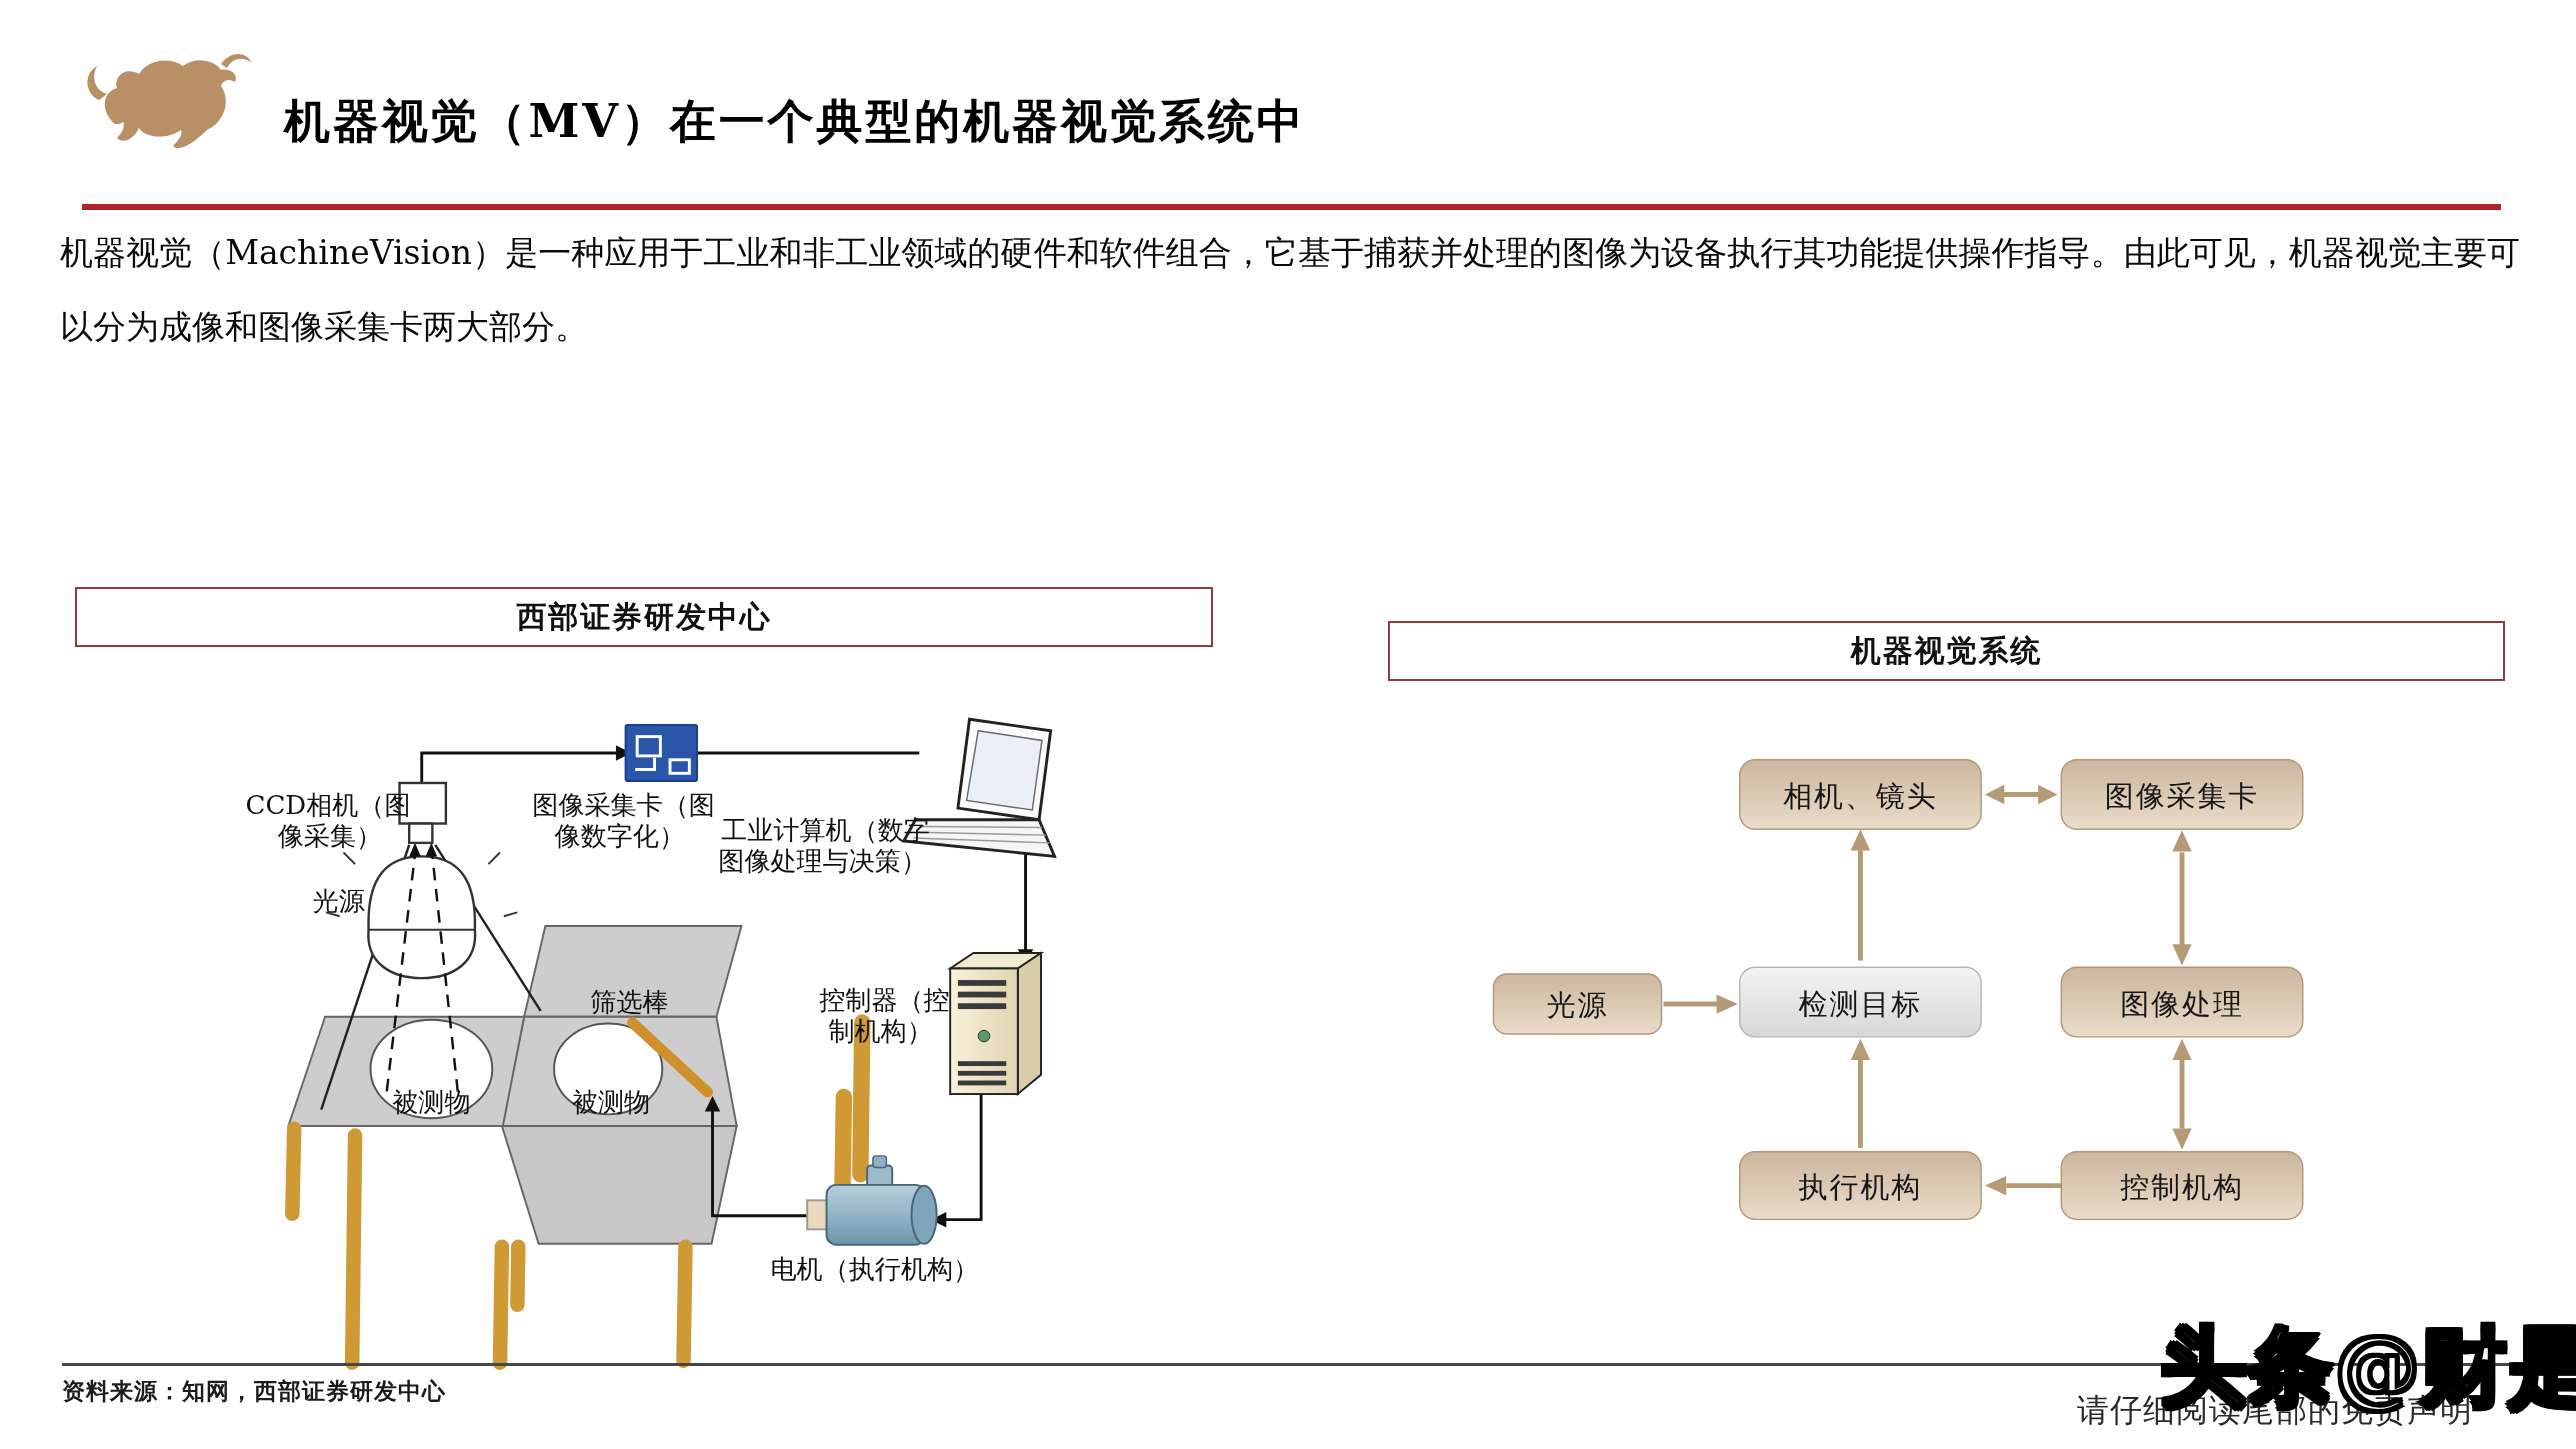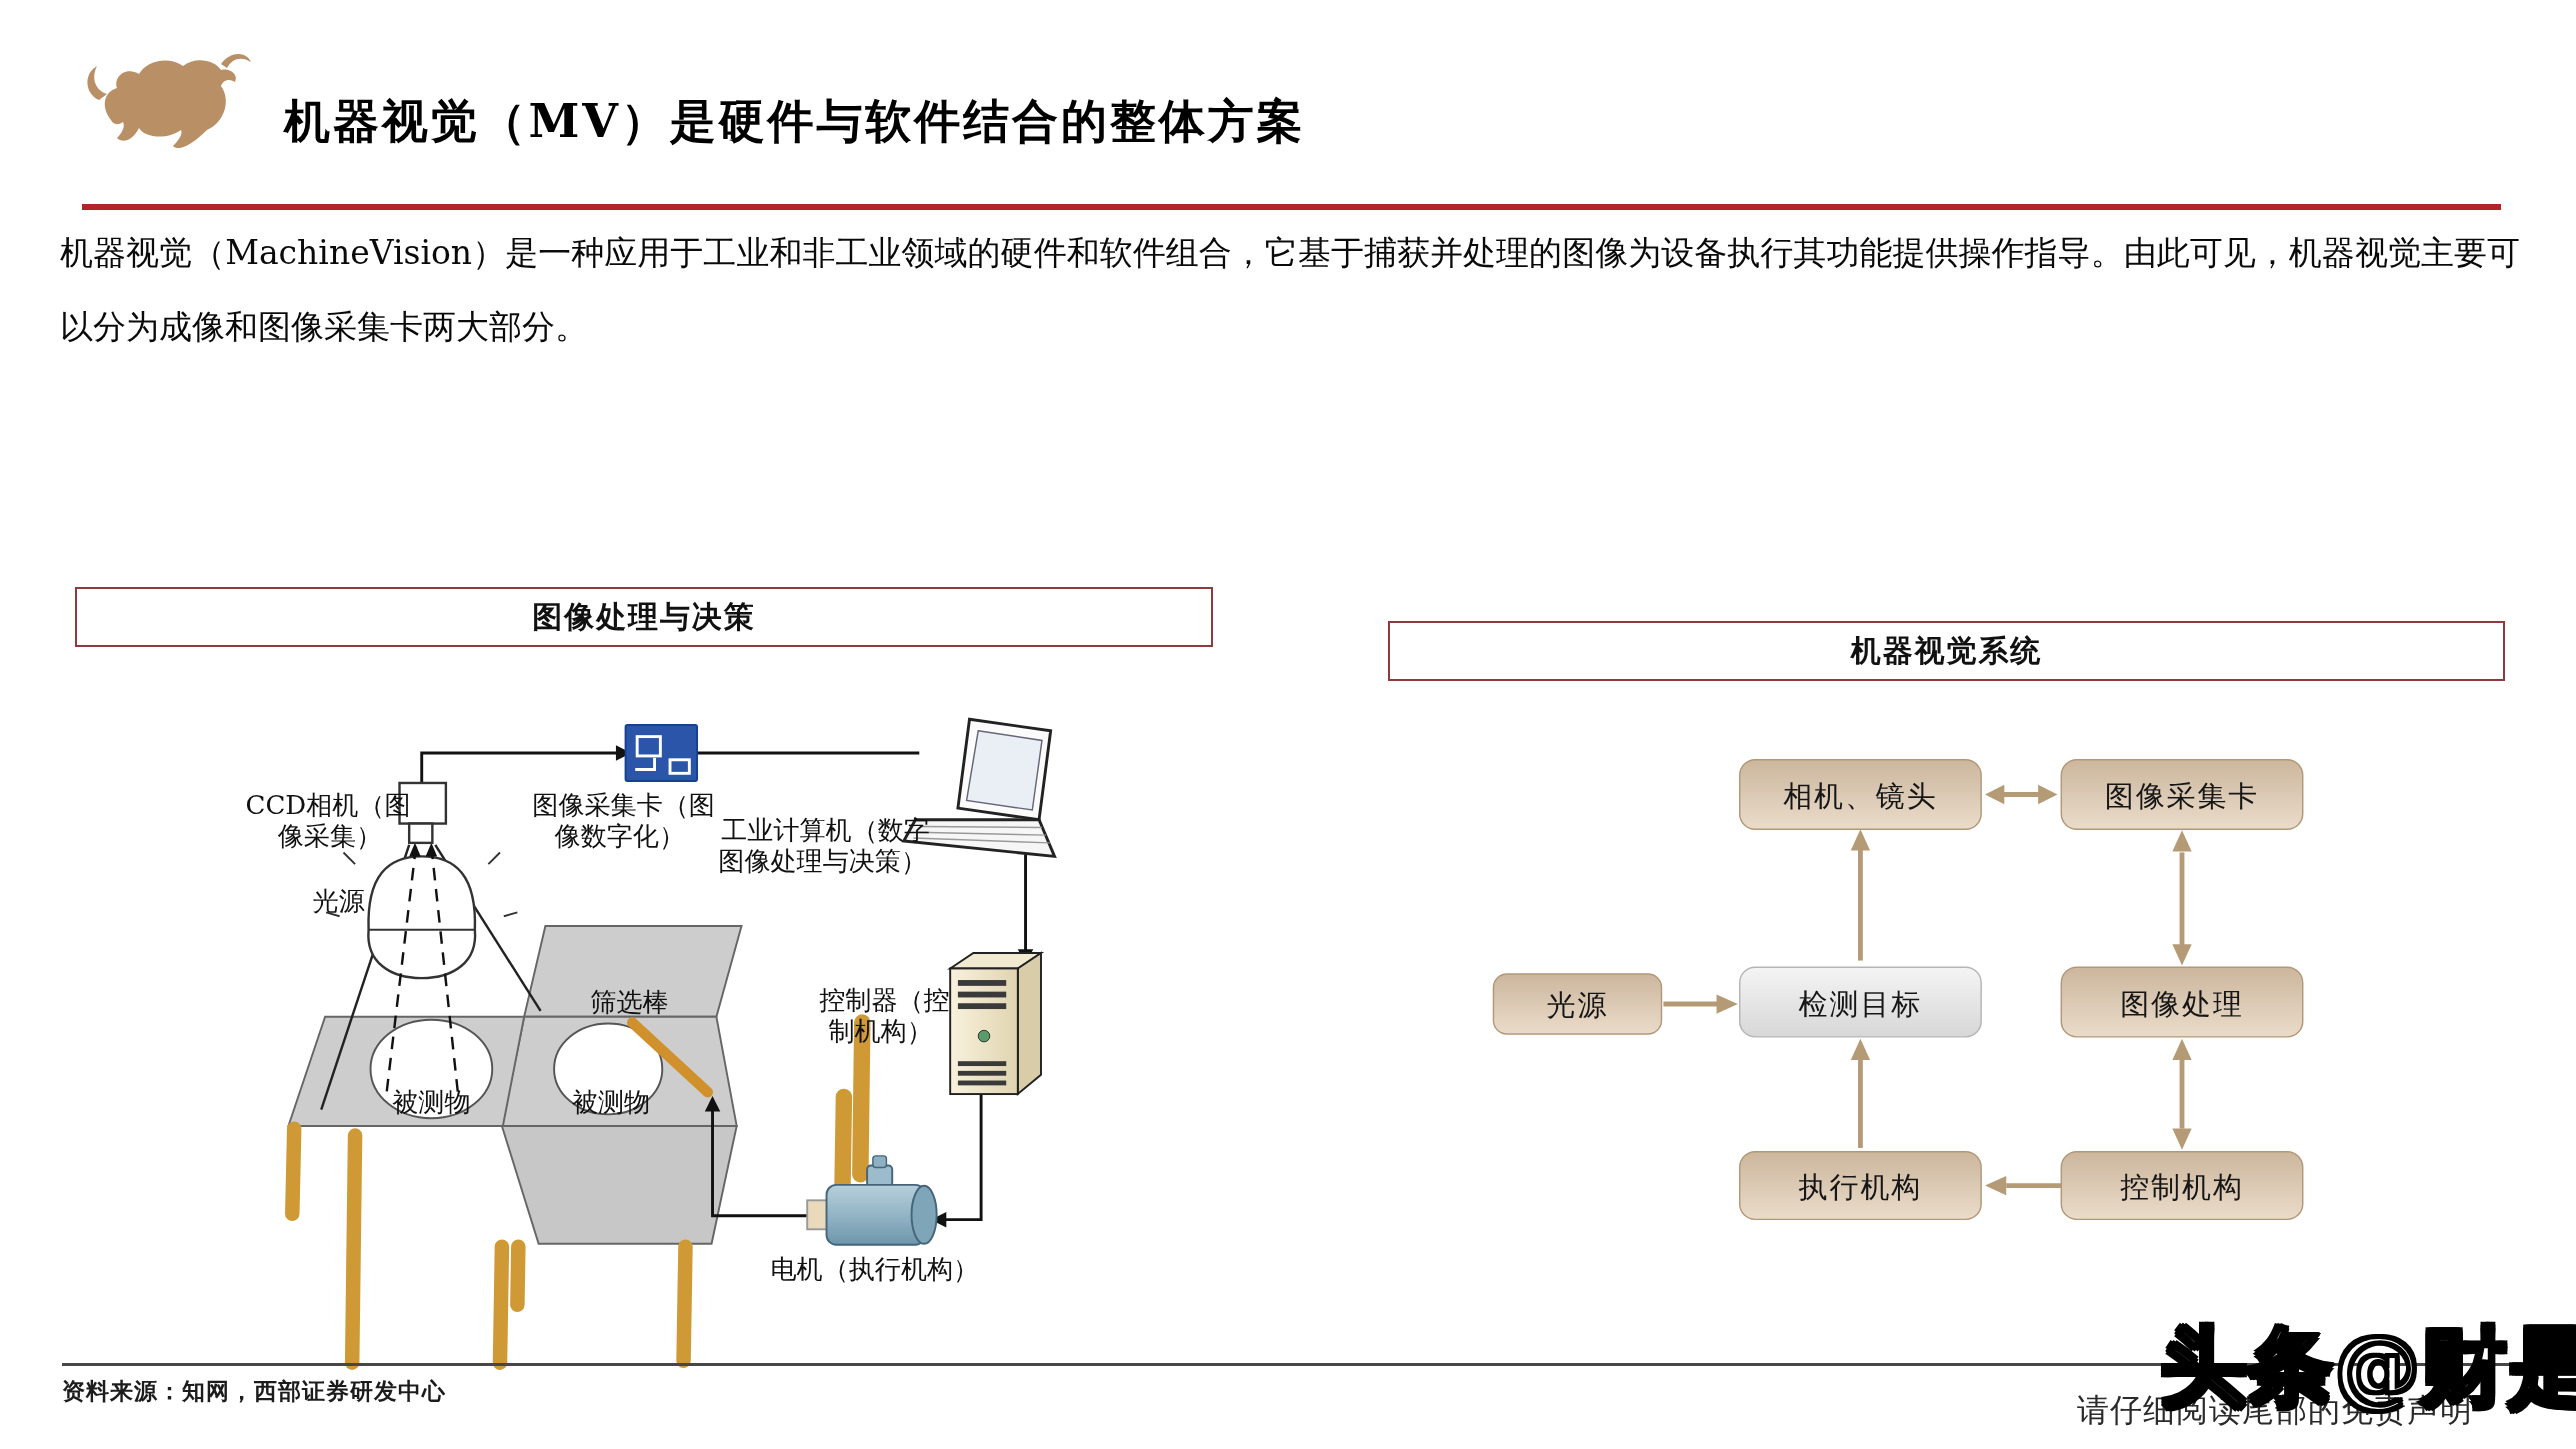--- a/index.html
+++ b/index.html
@@ -55,29 +55,29 @@
   }
 </style>
 </head>
 <body>
 
 <svg class="logo" viewBox="0 0 170 110" aria-hidden="true">
   <path d="M28 72 C18 60 20 44 34 40 C30 28 44 18 56 26 C64 12 86 8 100 18 C112 8 132 12 138 22 C146 20 156 26 152 34 C146 30 140 32 138 38 C148 52 142 74 124 82 C110 96 96 104 90 98 C96 92 100 86 98 82 C84 92 62 90 56 80 C50 92 40 96 34 90 C40 84 42 78 40 74 C34 78 30 76 28 72 Z" fill="#b98f66"></path>
   <path d="M16 52 C2 46 0 26 14 18 C8 30 12 42 24 46 Z" fill="#b98f66"></path>
   <path d="M138 16 C148 2 164 4 168 14 C159 8 149 10 144 20 Z" fill="#b98f66"></path>
 </svg>
-<h1 class="page-title">机器视觉（MV）是硬件与软件结合的整体方案</h1>
+<h1 class="page-title">机器视觉（MV）在一个典型的机器视觉系统中</h1>
 <div class="title-rule"></div>
 
 <div class="body-text">
   <p><span>机器视觉（MachineVision）是一种应用于工业和非工业领域的硬件和软件组合，它基于捕获并处理的图像为设备执行其功能提供操作指导。由此可见，机器视觉主要可以分为</span><b>成像</b><span>和</span><b>图像采集卡</b><span>两大部分。</span></p>
 </div>
 
 <div class="panel-header left">
-  <span>图像处理与决策</span>
+  <span>西部证券研发中心</span>
 </div>
 <div class="panel-header right">
   <span>机器视觉系统</span>
 </div>
 
 <svg class="diagram-left" viewBox="75 690 1180 740">
   <defs>
     <linearGradient id="ctrlGrad" x1="0" y1="0" x2="1" y2="0">
       <stop offset="0" stop-color="#f8f1dc"></stop>
         <stop offset="1" stop-color="#e0d4b0"></stop>

